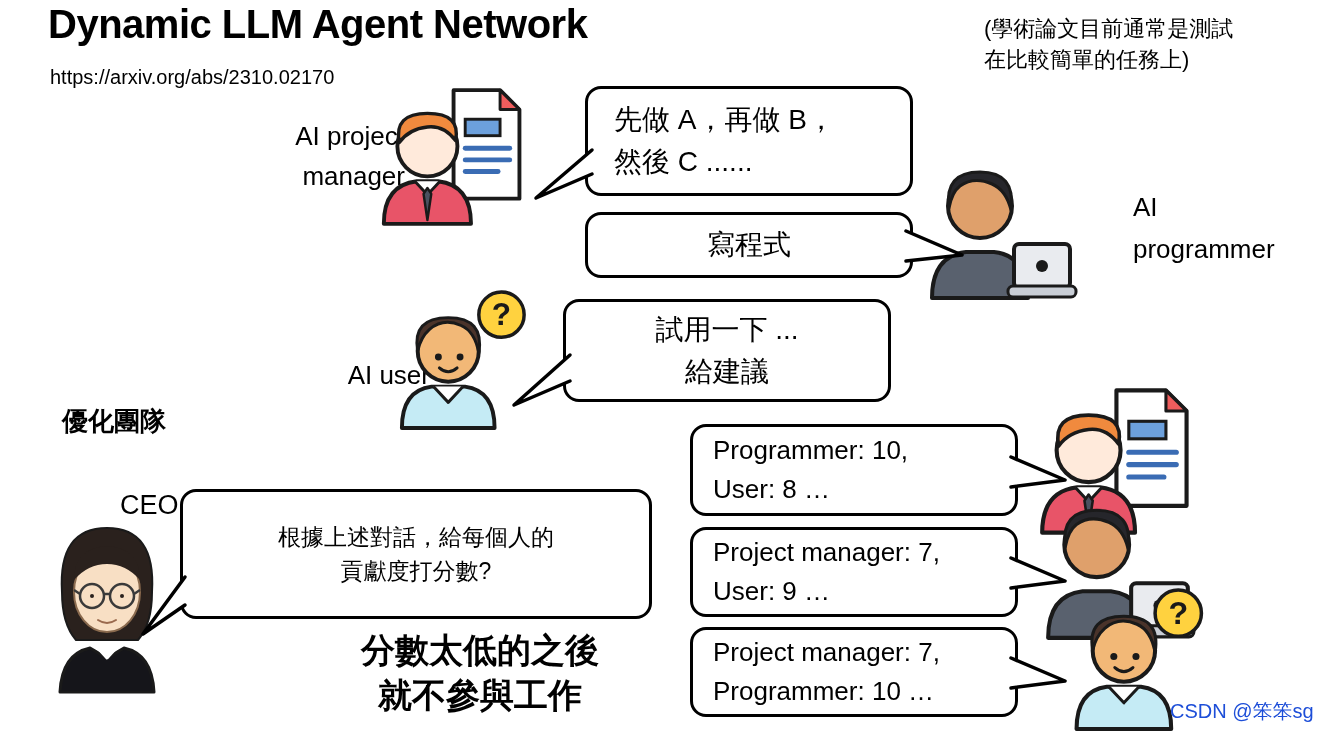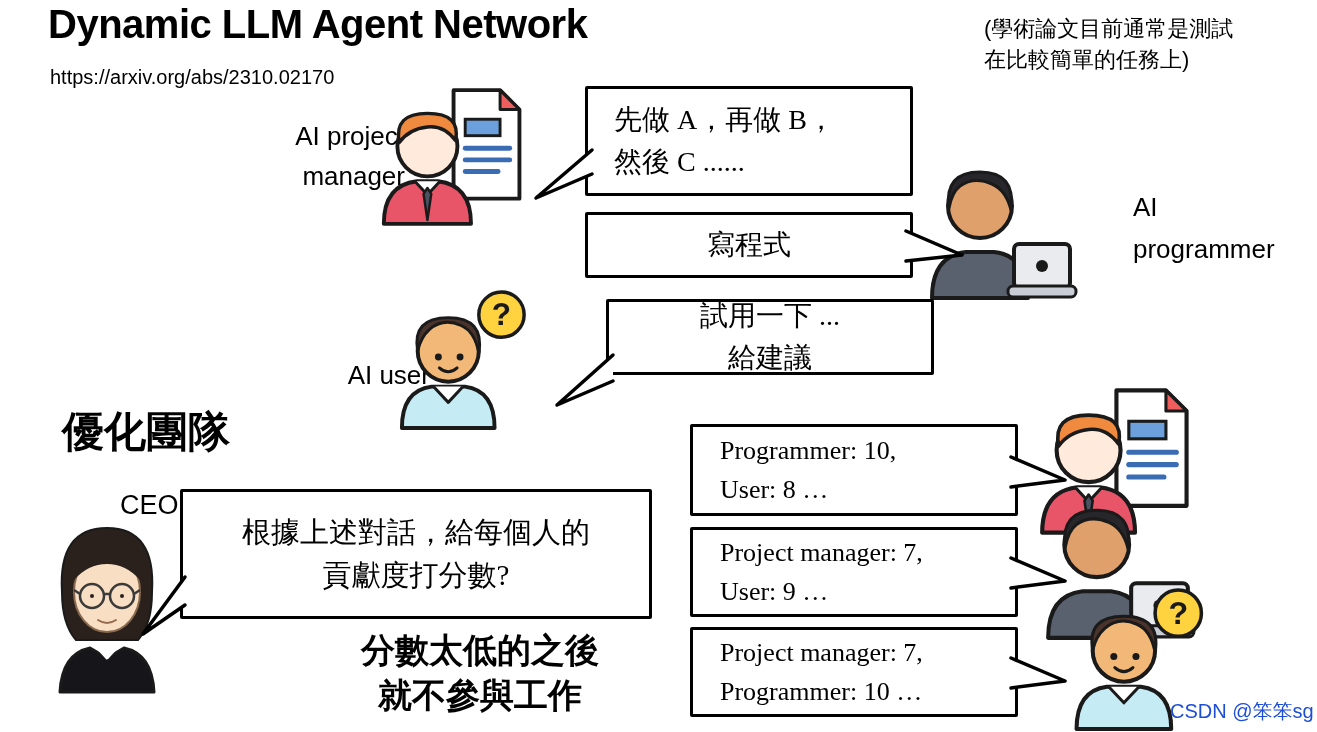--- a/index.html
+++ b/index.html
@@ -7,32 +7,32 @@
   body { font-family:"Liberation Sans","DejaVu Sans",sans-serif; color:#000; }
   .canvas { position:relative; width:1317px; height:732px; background:#fff; overflow:hidden; }
   .t { position:absolute; color:#000;margin-left:40px; }
   .pre { white-space:pre-line; }
   .title { left:8px; top:2px; font-size:40px; font-weight:700; letter-spacing:-0.5px; }
   .url { left:10px; top:66px; font-size:20px; }
   .note { left:944px; top:14px; width:312px; font-size:22px; line-height:1.4; }
   .pm-label { left:205px; top:116px; width:160px; font-size:26px; line-height:1.55; text-align:right; }
   .prog-label { left:1093px; top:186px; width:210px; font-size:26px; line-height:1.62; }
   .user-label { left:250px; top:360px; width:140px; font-size:26px; text-align:right; }
-  .team-heading { left:22px; top:404px; font-size:42px; font-weight:700; }
+  .team-heading { left:22px; top:404px; font-size:26px; font-weight:700; }
   .ceo-label { left:80px; top:490px; font-size:27px; }
   .lowscore { left:248px; top:628px; width:384px; font-size:34px; font-weight:700; line-height:1.32; text-align:center; }
   .watermark { left:1130px; top:698px; font-size:20px; color:#1d4ed8; z-index:20; }
 
-  .bubble { position:absolute; background:#fff; border:3.5px solid #000; border-radius:2px;
-            display:flex; align-items:center; z-index:5;font-family:Liberation Serif, serif; }
+  .bubble { position:absolute; background:#fff; border:3.5px solid #000; border-radius:16px;
+            display:flex; align-items:center; z-index:5; }
   .btxt { width:100%; white-space:pre-line; line-height:1.5; font-size:28px; }
   .b-left { padding-left:26px; text-align:left; }
   .b-center { text-align:center; }
-  .b-score { padding-left:27px; font-size:26px; text-align:left; }
-  .b-ceo { font-size:29px; text-align:center; }
+  .b-score { padding-left:20px; font-size:26px; text-align:left; }
+  .b-ceo { font-size:23px; text-align:center; }
   .tail { position:absolute; overflow:visible; }
   .tail path { fill:#fff; stroke:#000; stroke-width:3.5; stroke-linejoin:round; stroke-linecap:round; }
 
   .avatar { position:absolute; }
   .avatar svg { width:100%; height:100%; display:block; overflow:visible; }
   .z1 { z-index:1; } .z2 { z-index:2; } .z3 { z-index:3; }
 </style>
 </head>
 <body>
 
@@ -73,21 +73,21 @@
       </svg>
   </div>
 
   <div class="bubble" style="left:585px; top:212px; width:328px; height:66px;">
     <div class="btxt b-center">寫程式</div>
     <svg class="tail" style="right:-56px; top:12px;" width="62" height="48" viewBox="0 0 62 48">
         <path d="M2 4 L58 28 L2 34"></path>
       </svg>
   </div>
 
-  <div class="bubble" style="left:606px; top:299px; width:328px; height:76px;">
+  <div class="bubble" style="left:563px; top:299px; width:328px; height:103px;">
     <div class="btxt b-center">試用一下 ...
 給建議</div>
     <svg class="tail" style="left:-56px; top:50px;" width="62" height="58" viewBox="0 0 62 58">
         <path d="M60 3 L4 53 L60 29"></path>
       </svg>
   </div>
 
   <div class="avatar" style="left:922px; top:156px; width:160px; height:145px;">
     <svg viewBox="0 0 160 145">
       <g>

